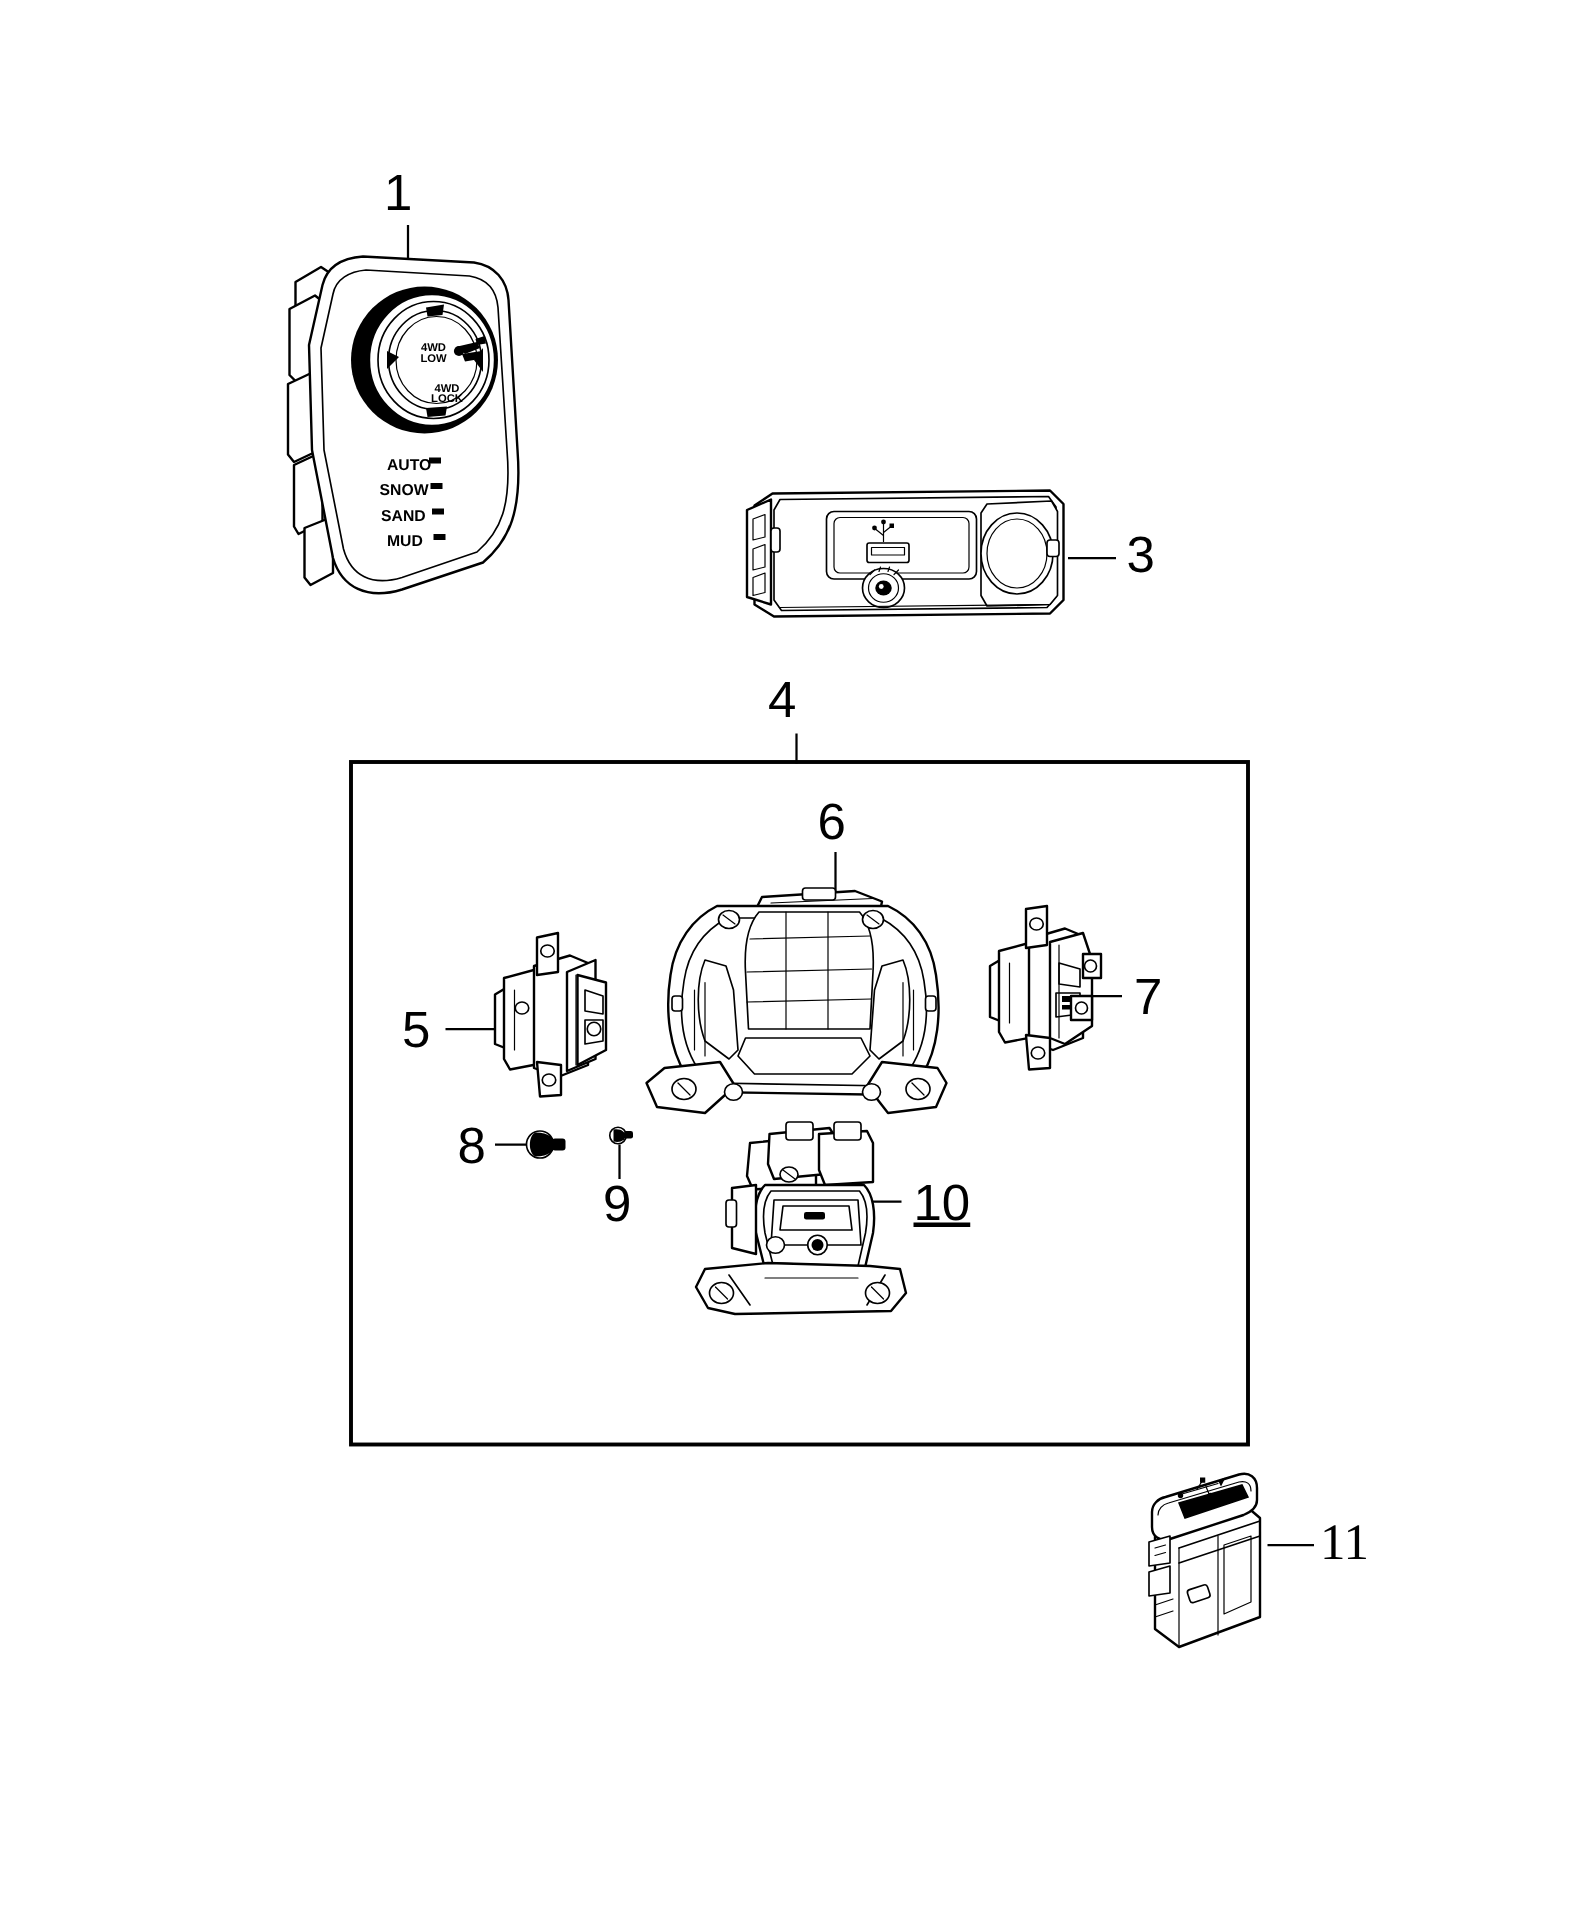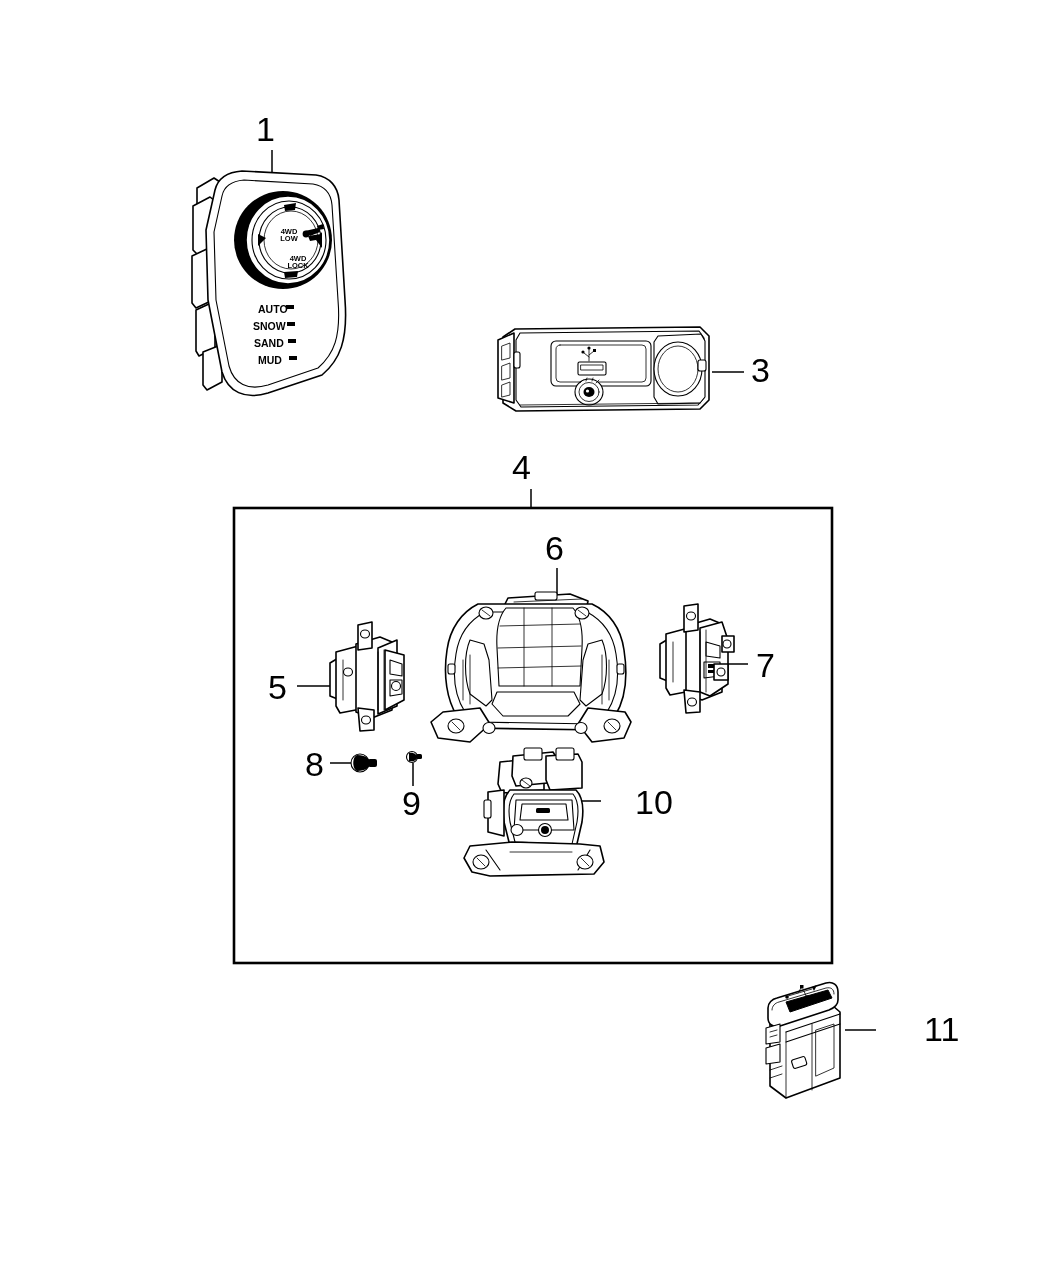--- a/index.html
+++ b/index.html
@@ -460,16 +460,16 @@
   </svg>
 
   <div class="callout-number" style="left:256px; top:112px;">1</div>
   <div class="callout-number" style="left:751px; top:353px;">3</div>
   <div class="callout-number" style="left:512px; top:450px;">4</div>
   <div class="callout-number" style="left:268px; top:670px;">5</div>
   <div class="callout-number" style="left:545px; top:531px;">6</div>
   <div class="callout-number" style="left:756px; top:648px;">7</div>
   <div class="callout-number" style="left:305px; top:747px;">8</div>
   <div class="callout-number" style="left:402px; top:786px;">9</div>
-  <div class="callout-number" style="left:635px; top:785px;">10</div>
-  <div class="callout-number" style="left:924px; top:1012px;">11</div>
+  <div class="callout-number" style="left:609px; top:785px;text-decoration:underline;">10</div>
+  <div class="callout-number" style="left:880px; top:1012px;font-family:Liberation Serif, serif;">11</div>
 
 </div>
 
 </body></html>

